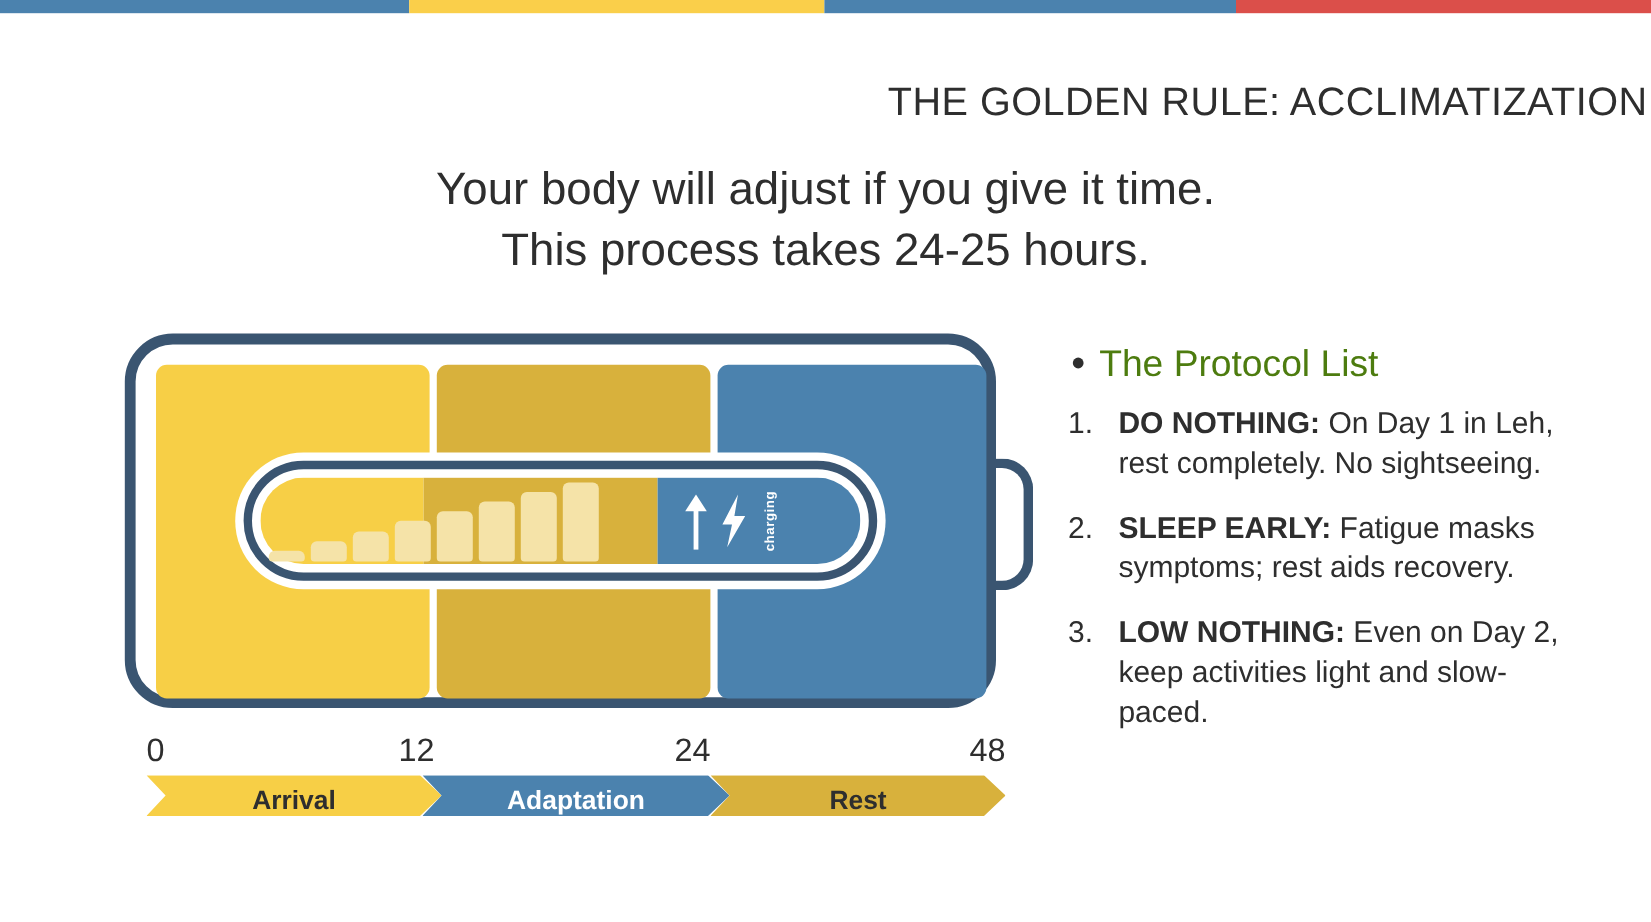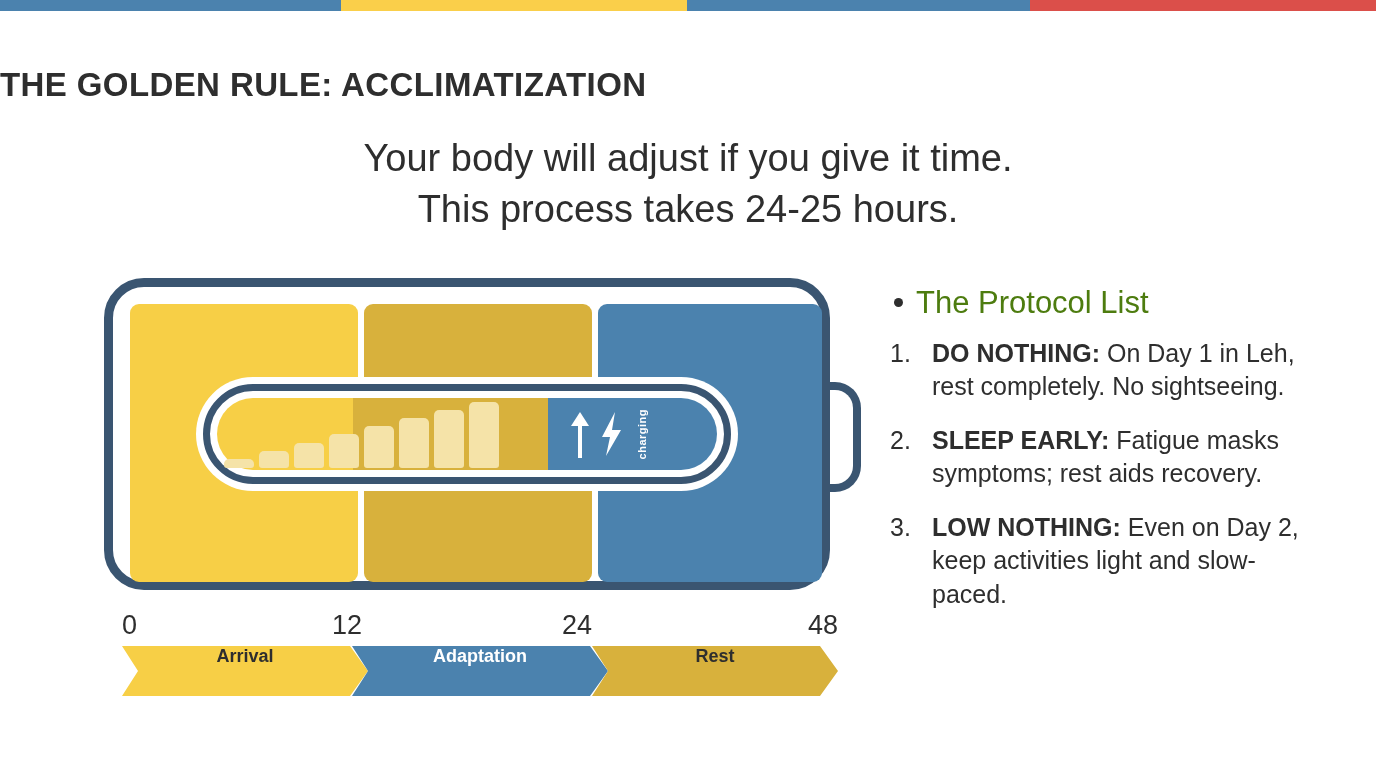--- a/index.html
+++ b/index.html
@@ -12,22 +12,22 @@
     position:relative;
   }
 
   
   #top-bar{position:absolute;top:0;left:0;width:1376px;height:11px;display:flex;}
   #top-bar .seg{height:100%;}
 
   
   #title{
     position:absolute;top:66px;left:0;width:1373px;
-    text-align:left;
-    font-size:33px;font-weight:bold;letter-spacing:.4px;
+    text-align:right;
+    font-size:33px;font-weight:normal;letter-spacing:.4px;
     color:#2E2E2E;
     font-family:"Liberation Sans", sans-serif;
   }
   #subtitle{
     position:absolute;top:133px;left:0;width:1376px;
     text-align:center;
     font-size:38px;font-weight:400;line-height:1.33;
     color:#2E2E2E;
   }
   #subtitle .ln{display:block;}
@@ -114,23 +114,23 @@
     margin-left:4px;
   }
 
   
   #scale{position:absolute;left:0;top:332px;width:726px;height:34px;}
   #scale .tick{position:absolute;font-size:27px;color:#2E2E2E;}
 
   
   #phases{position:absolute;left:18px;top:368px;width:700px;height:44px;display:flex;}
   .chev{
-    position:relative;height:50px;
-    display:flex;align-items:flex-start;justify-content:center;
-    font-size:18px;font-weight:bold;
+    position:relative;height:34px;
+    display:flex;align-items:flex-end;justify-content:center;
+    font-size:22px;font-weight:bold;
     margin-right:-16px;
   }
   .chev span{position:relative;z-index:2;}
   .chev.p0{flex:0 0 246px;background:#F7CF46;color:#2E2E2E;
     clip-path:polygon(0 0, calc(100% - 18px) 0, 100% 50%, calc(100% - 18px) 100%, 0 100%, 16px 50%);}
   .chev.p1{flex:0 0 246px;background:#D8B13C;color:#2E2E2E;
     clip-path:polygon(0 0, calc(100% - 18px) 0, 100% 50%, calc(100% - 18px) 100%, 0 100%, 16px 50%);}
   .chev.p2{flex:1 1 auto;background:#4B82AE;color:#FFFFFF;
     clip-path:polygon(0 0, calc(100% - 18px) 0, 100% 50%, calc(100% - 18px) 100%, 0 100%, 16px 50%);}
 

